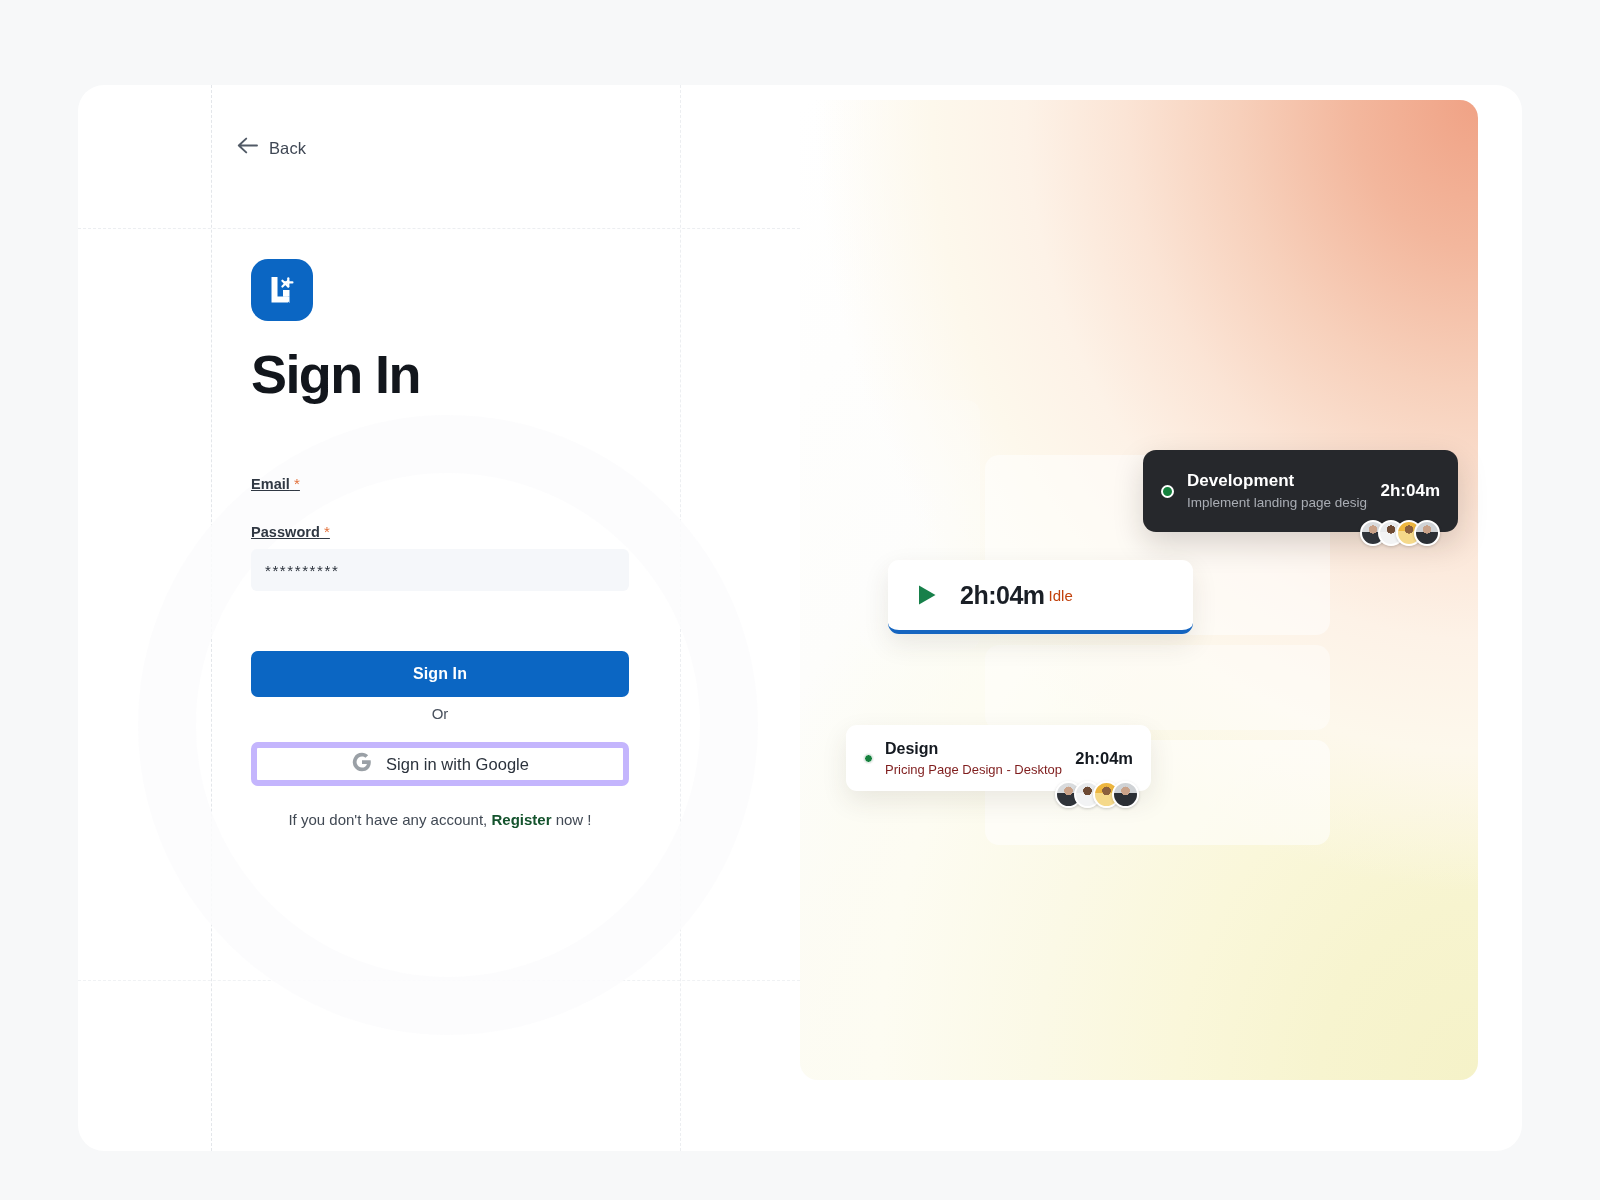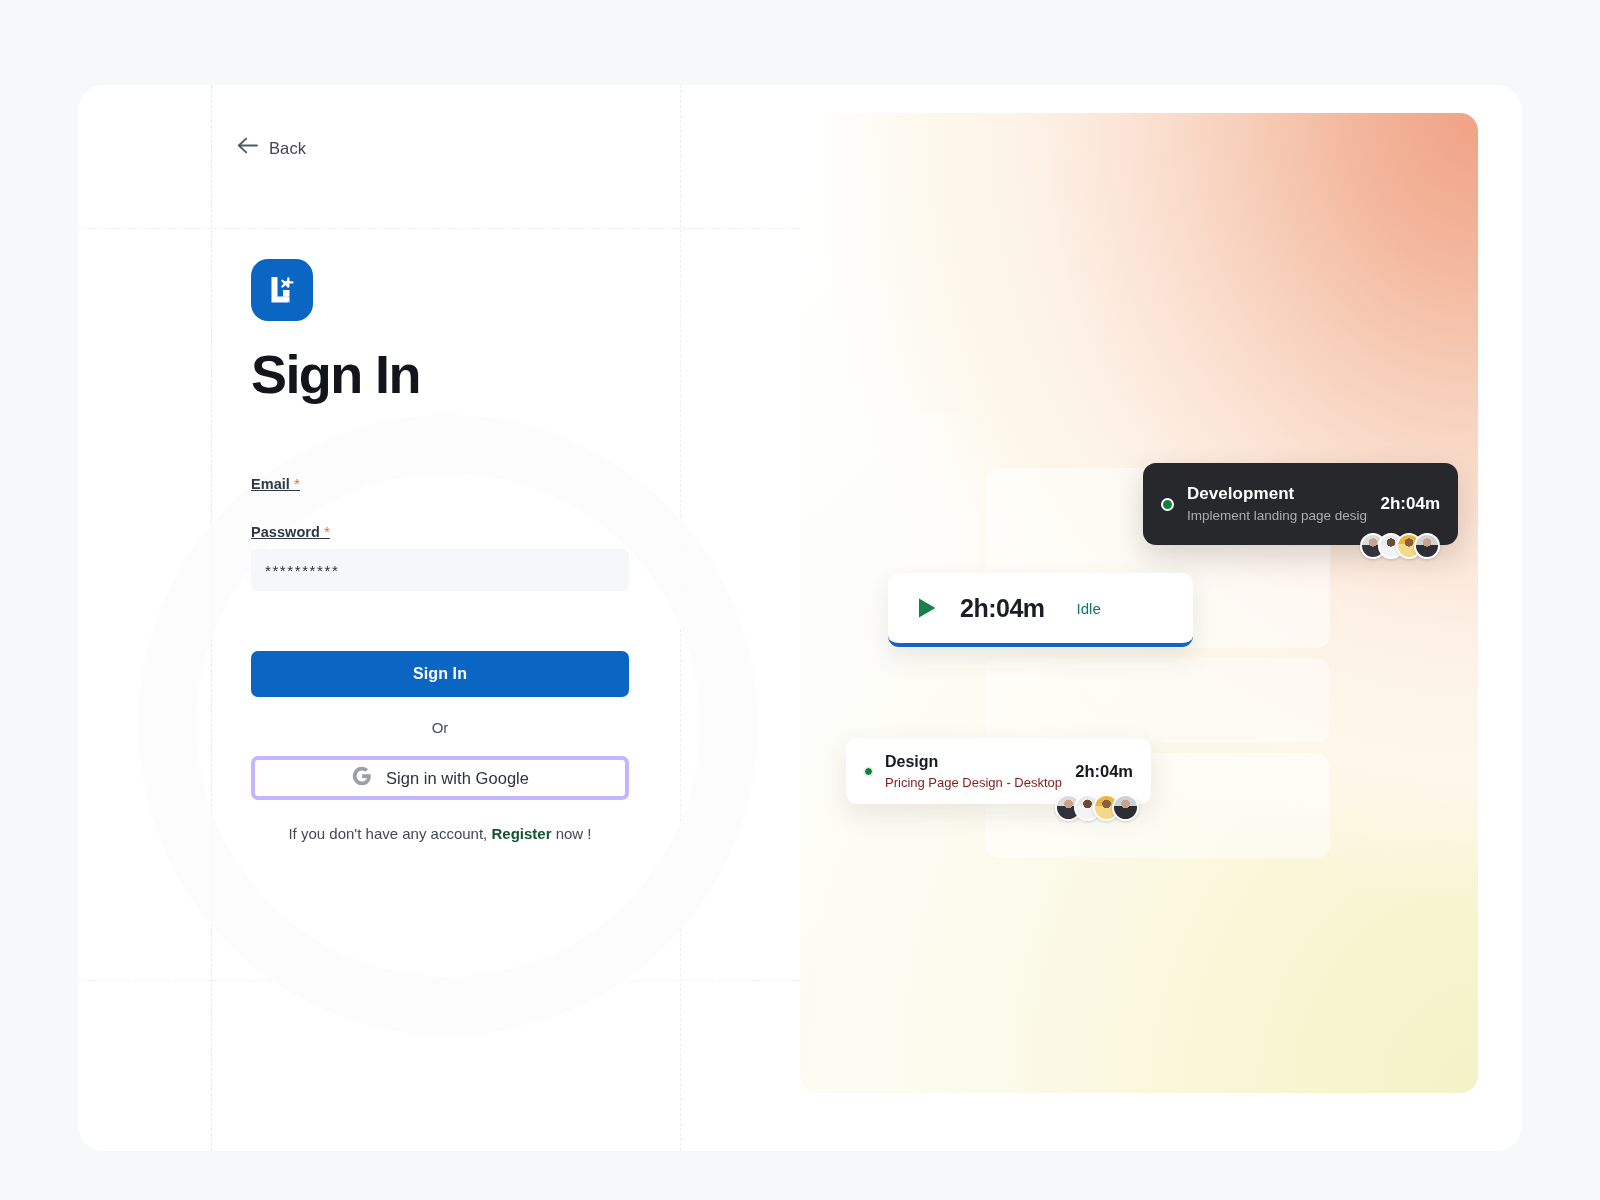--- a/index.html
+++ b/index.html
@@ -180,29 +180,29 @@
     font-weight: bold;
     cursor: pointer;
     letter-spacing: .1px;
   }
 
   .or-text {
     width: 378px;
     text-align: center;
     font-size: 15px;
     color: #4a525e;
-    margin-top: 22px;
+    margin-top: 8px;
   }
 
   .btn-google {
     margin-top: 20px;
     width: 378px;
     height: 44px;
     background: #ffffff;
-    border: 4px solid #c4b5fd;
+    border: 6px solid #c4b5fd;
     border-radius: 7px;
     font-family: "Liberation Sans", sans-serif;
     font-size: 16.5px;
     color: #2c333d;
     cursor: pointer;
     display: flex;
     align-items: center;
     justify-content: center;
     gap: 13px;
     letter-spacing: .05px;
@@ -218,21 +218,21 @@
   .register-link {
     color: #14532d;
     font-weight: bold;
     cursor: pointer;
   }
 
   
   .right-pane {
     position: absolute;
     left: 722px;
-    top: 28px;
+    top: 15px;
     width: 678px;
     height: 1036px;
   }
 
   .gradient-panel {
     position: absolute;
     left: 0;
     top: 0;
     width: 678px;
     height: 980px;
@@ -362,22 +362,22 @@
     flex: 0 0 auto;
   }
   .timer-value {
     font-size: 25px;
     font-weight: bold;
     color: #1a1f26;
     letter-spacing: -.5px;
   }
   .timer-status {
     font-size: 15px;
-    color: #0f766e;
-    margin-left: 32px;
+    color: #c2410c;
+    margin-left: 4px;
   }
 
   
   .card-design {
     position: absolute;
     left: 46px;
     top: 625px;
     width: 305px;
     height: 66px;
     background: #ffffff;

